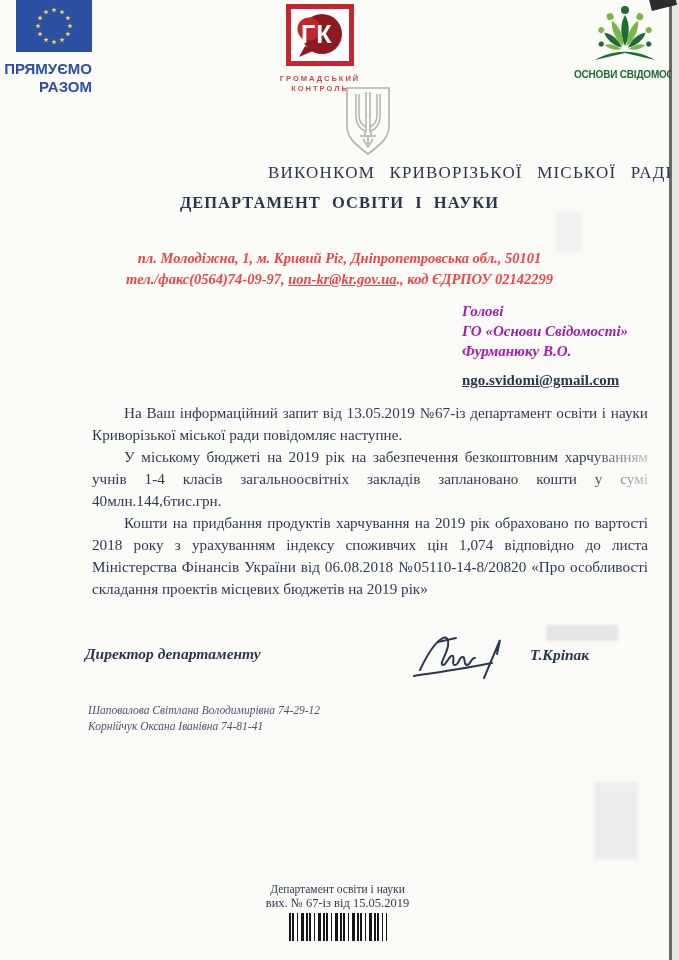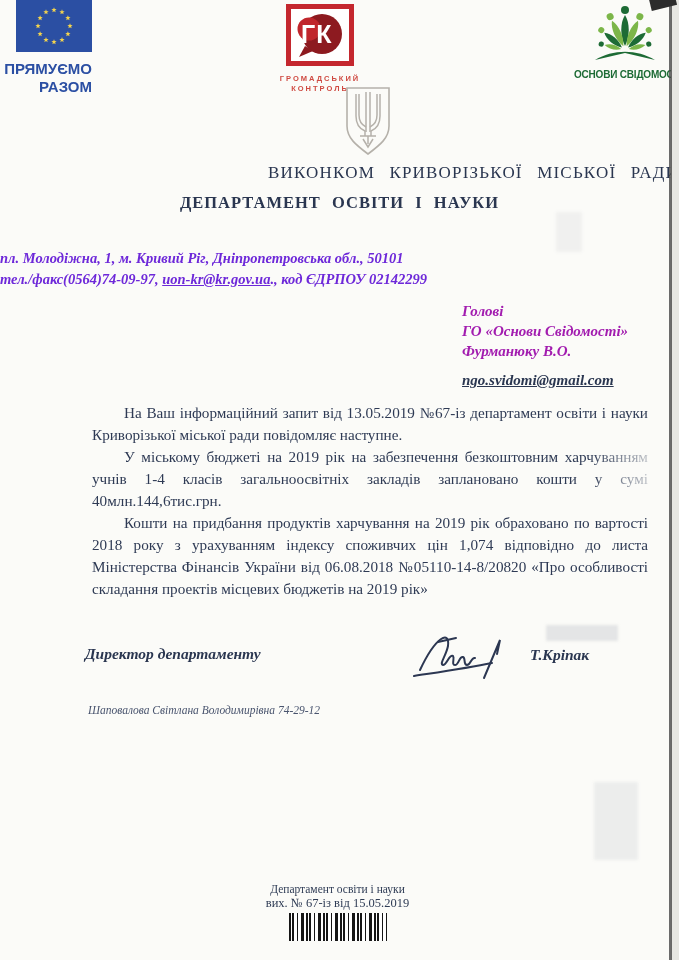--- a/index.html
+++ b/index.html
@@ -17,28 +17,28 @@
   .osnovy-logo{left:574px;top:2px;width:102px;text-align:center;}
   .osnovy-caption{font-family:"Liberation Sans",sans-serif;font-weight:bold;font-size:10px;
                   letter-spacing:-0.2px;color:#1d6b35;margin-top:1px;white-space:nowrap;}
   .trident{left:344px;top:86px;}
 
   
   .org1{left:0;top:163px;width:100%;text-align:right;font-size:17px;letter-spacing:1.2px;
         word-spacing:9px;color:#2a3650;}
   .org2{left:0;top:193px;width:100%;text-align:center;font-size:16.5px;font-weight:bold;
         letter-spacing:1px;word-spacing:6px;color:#2a3650;}
-  .addr{left:0;top:248px;width:100%;text-align:left;font-style:italic;font-weight:bold;
-        font-size:14.5px;line-height:21px;color:#6d28d9;}
+  .addr{left:0;top:248px;width:100%;text-align:center;font-style:italic;font-weight:bold;
+        font-size:14.5px;line-height:21px;color:#ef4444;}
   .addr .u{text-decoration:underline;}
 
   
   .recipient{left:462px;top:301px;font-weight:bold;font-style:italic;font-size:15px;
              line-height:20px;color:#a21caf;}
-  .rec-email{left:462px;top:372px;font-weight:bold;font-style:italic;font-size:15px;
+  .rec-email{left:462px;top:372px;font-weight:bold;font-size:15px;
              text-decoration:underline;color:#2a3650;}
 
   
   .body{left:92px;top:402px;width:556px;}
   .body p{margin:0;font-size:15.2px;line-height:22px;text-indent:32px;
           text-align:justify;color:#2e3a54;}
   .fade{left:588px;top:444px;width:72px;height:64px;
         background:linear-gradient(90deg,rgba(251,251,248,0),rgba(251,251,248,0.85));}
 
   
@@ -189,20 +189,21 @@
       <path d="M12,50 C28,16 42,10 40,26 C38,36 31,44 35,45 C39,45 41,34 45,36 C47,38 43,45 47,45 C51,45 51,36 55,37 C58,38 55,45 59,45 C63,45 63,37 67,38"></path>
       <path d="M6,56 C32,52 60,48 84,43"></path>
       <path d="M76,58 L92,20 L89,34"></path>
       <path d="M30,22 L48,18"></path>
     </g>
   </svg>
   <div class="abs signoff-name">Т.Кріпак</div>
 
   <div class="abs contacts">
     <div>Шаповалова Світлана Володимирівна 74-29-12</div>
+    <div>Корнійчук Оксана Іванівна 74-81-41</div>
   </div>
 
   <div class="abs stamp">
     <div class="stamp-l1">Департамент освіти і науки</div>
     <div class="stamp-l2">вих. № 67-із від 15.05.2019</div>
     <div class="barcode"></div>
   </div>
 
   <div class="abs edge-strip"></div>
   <div class="abs edge-line"></div>

